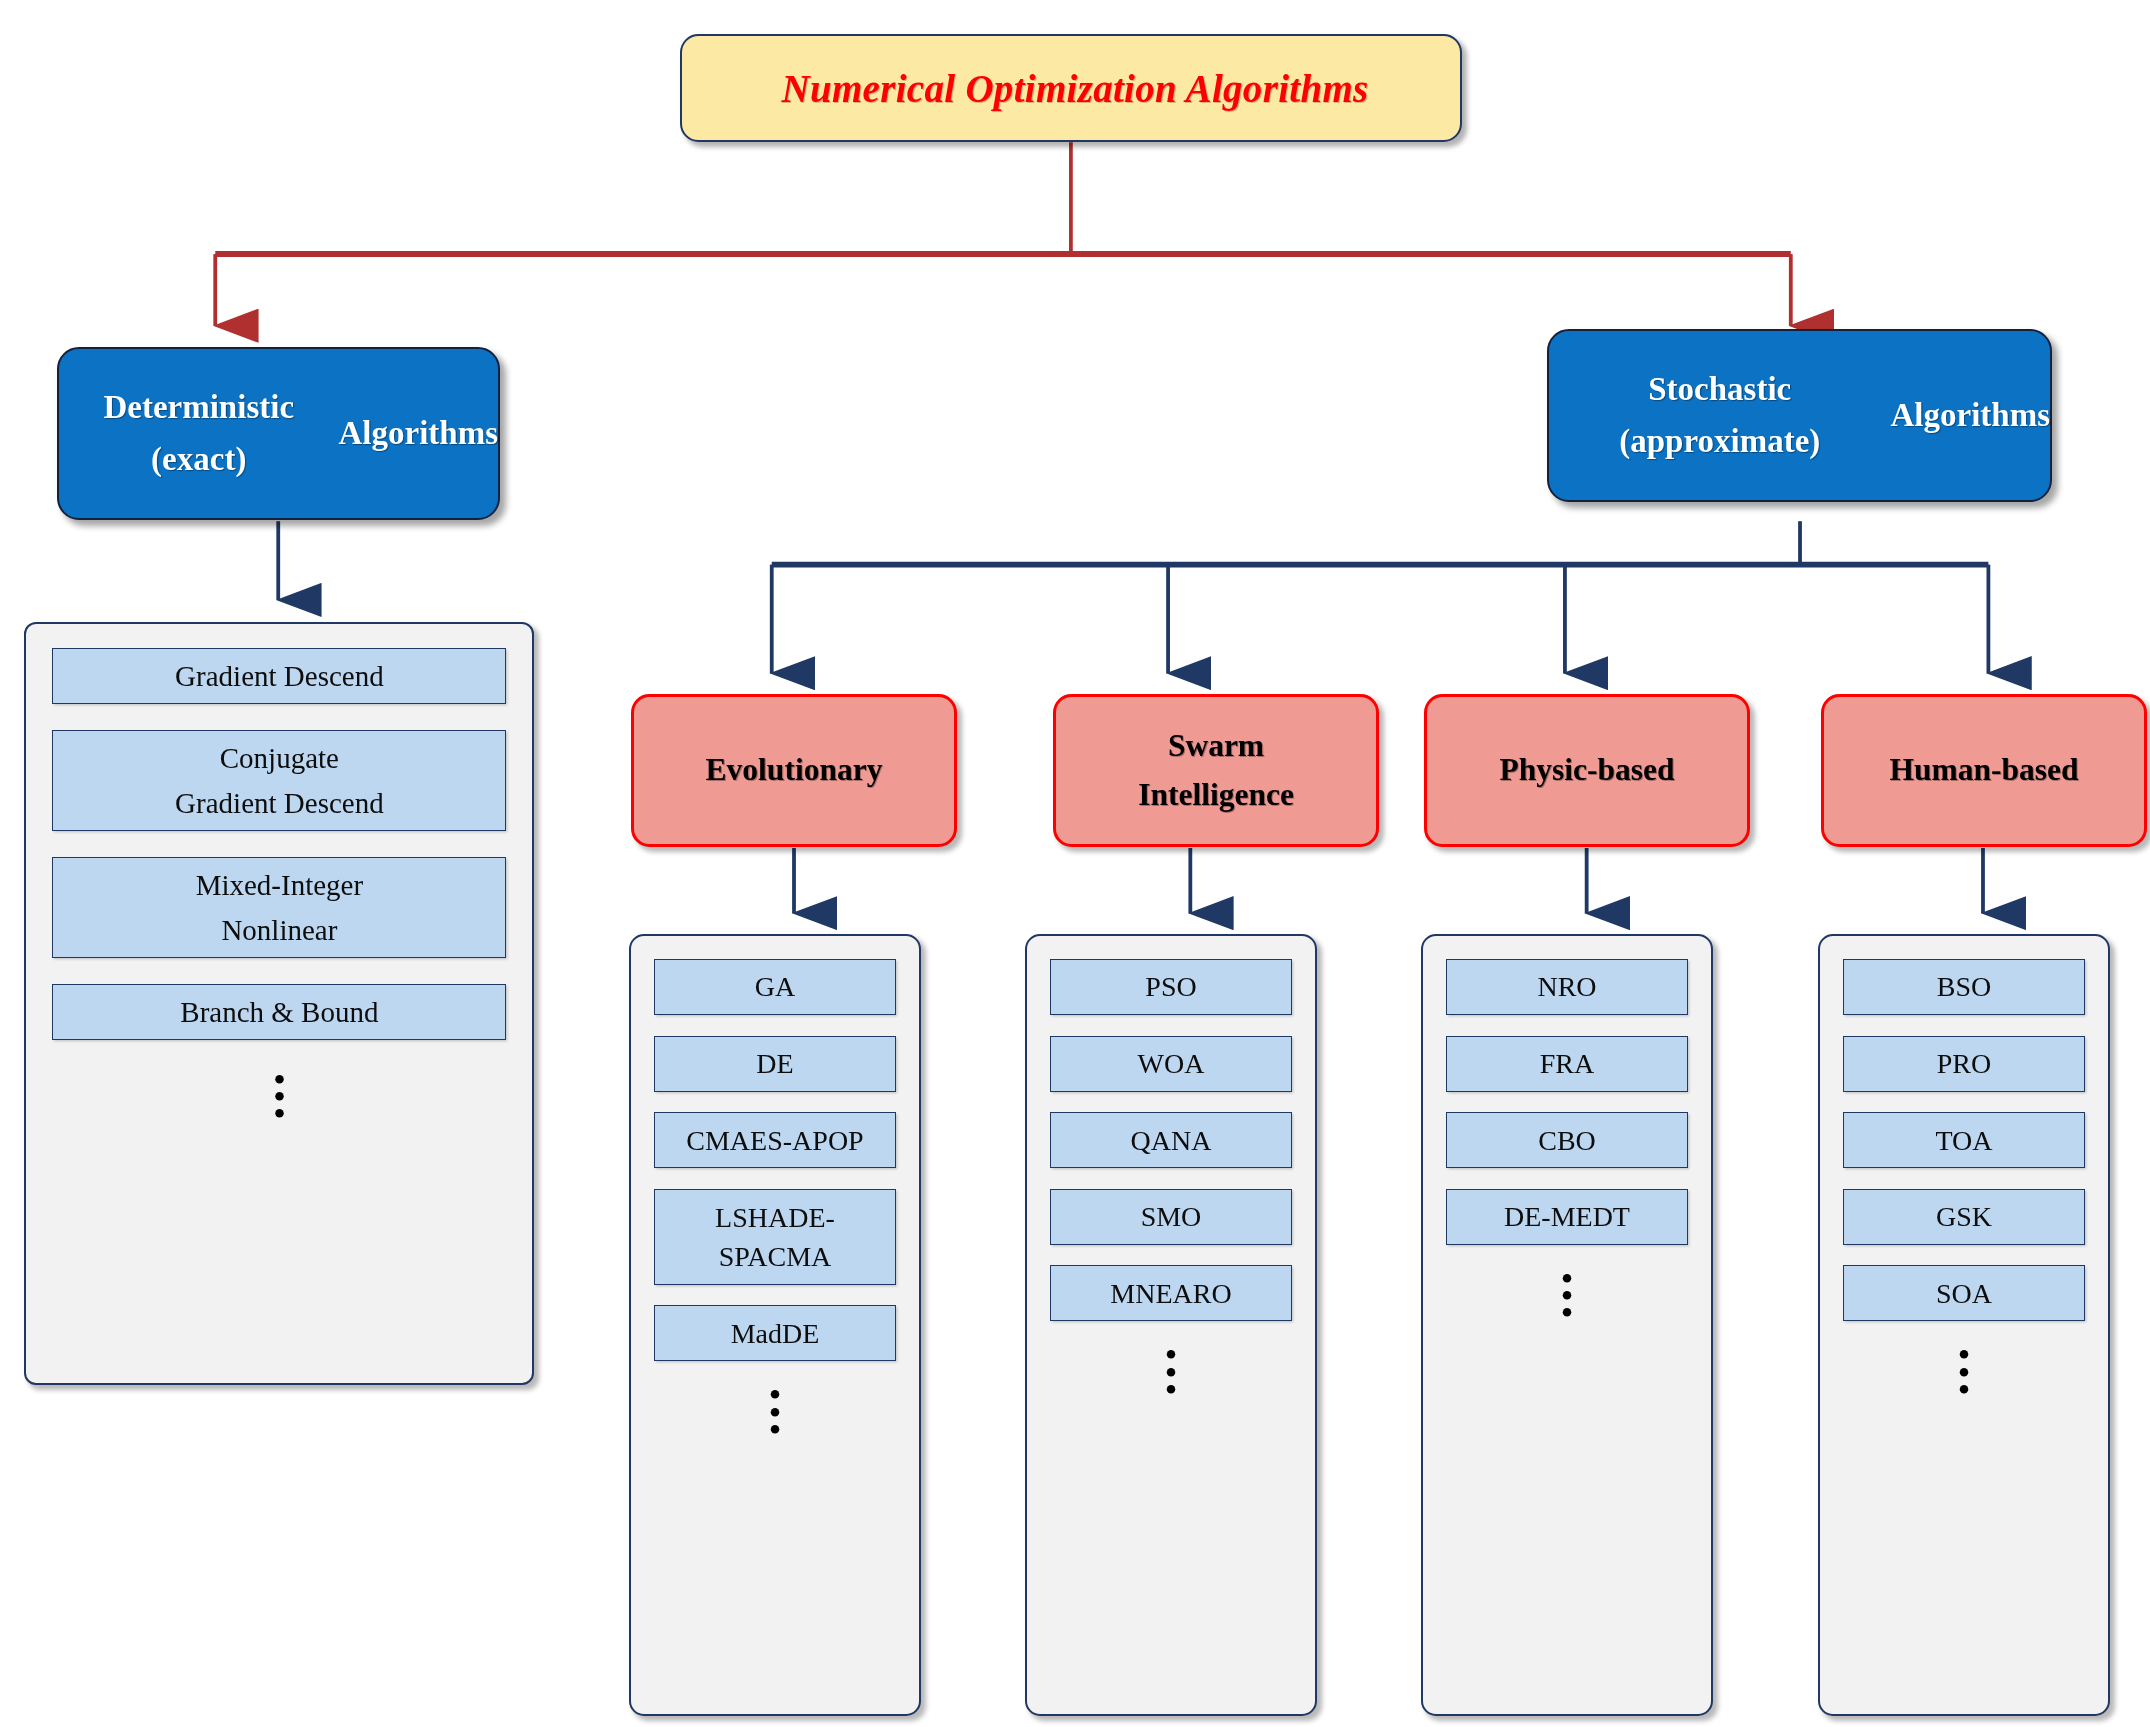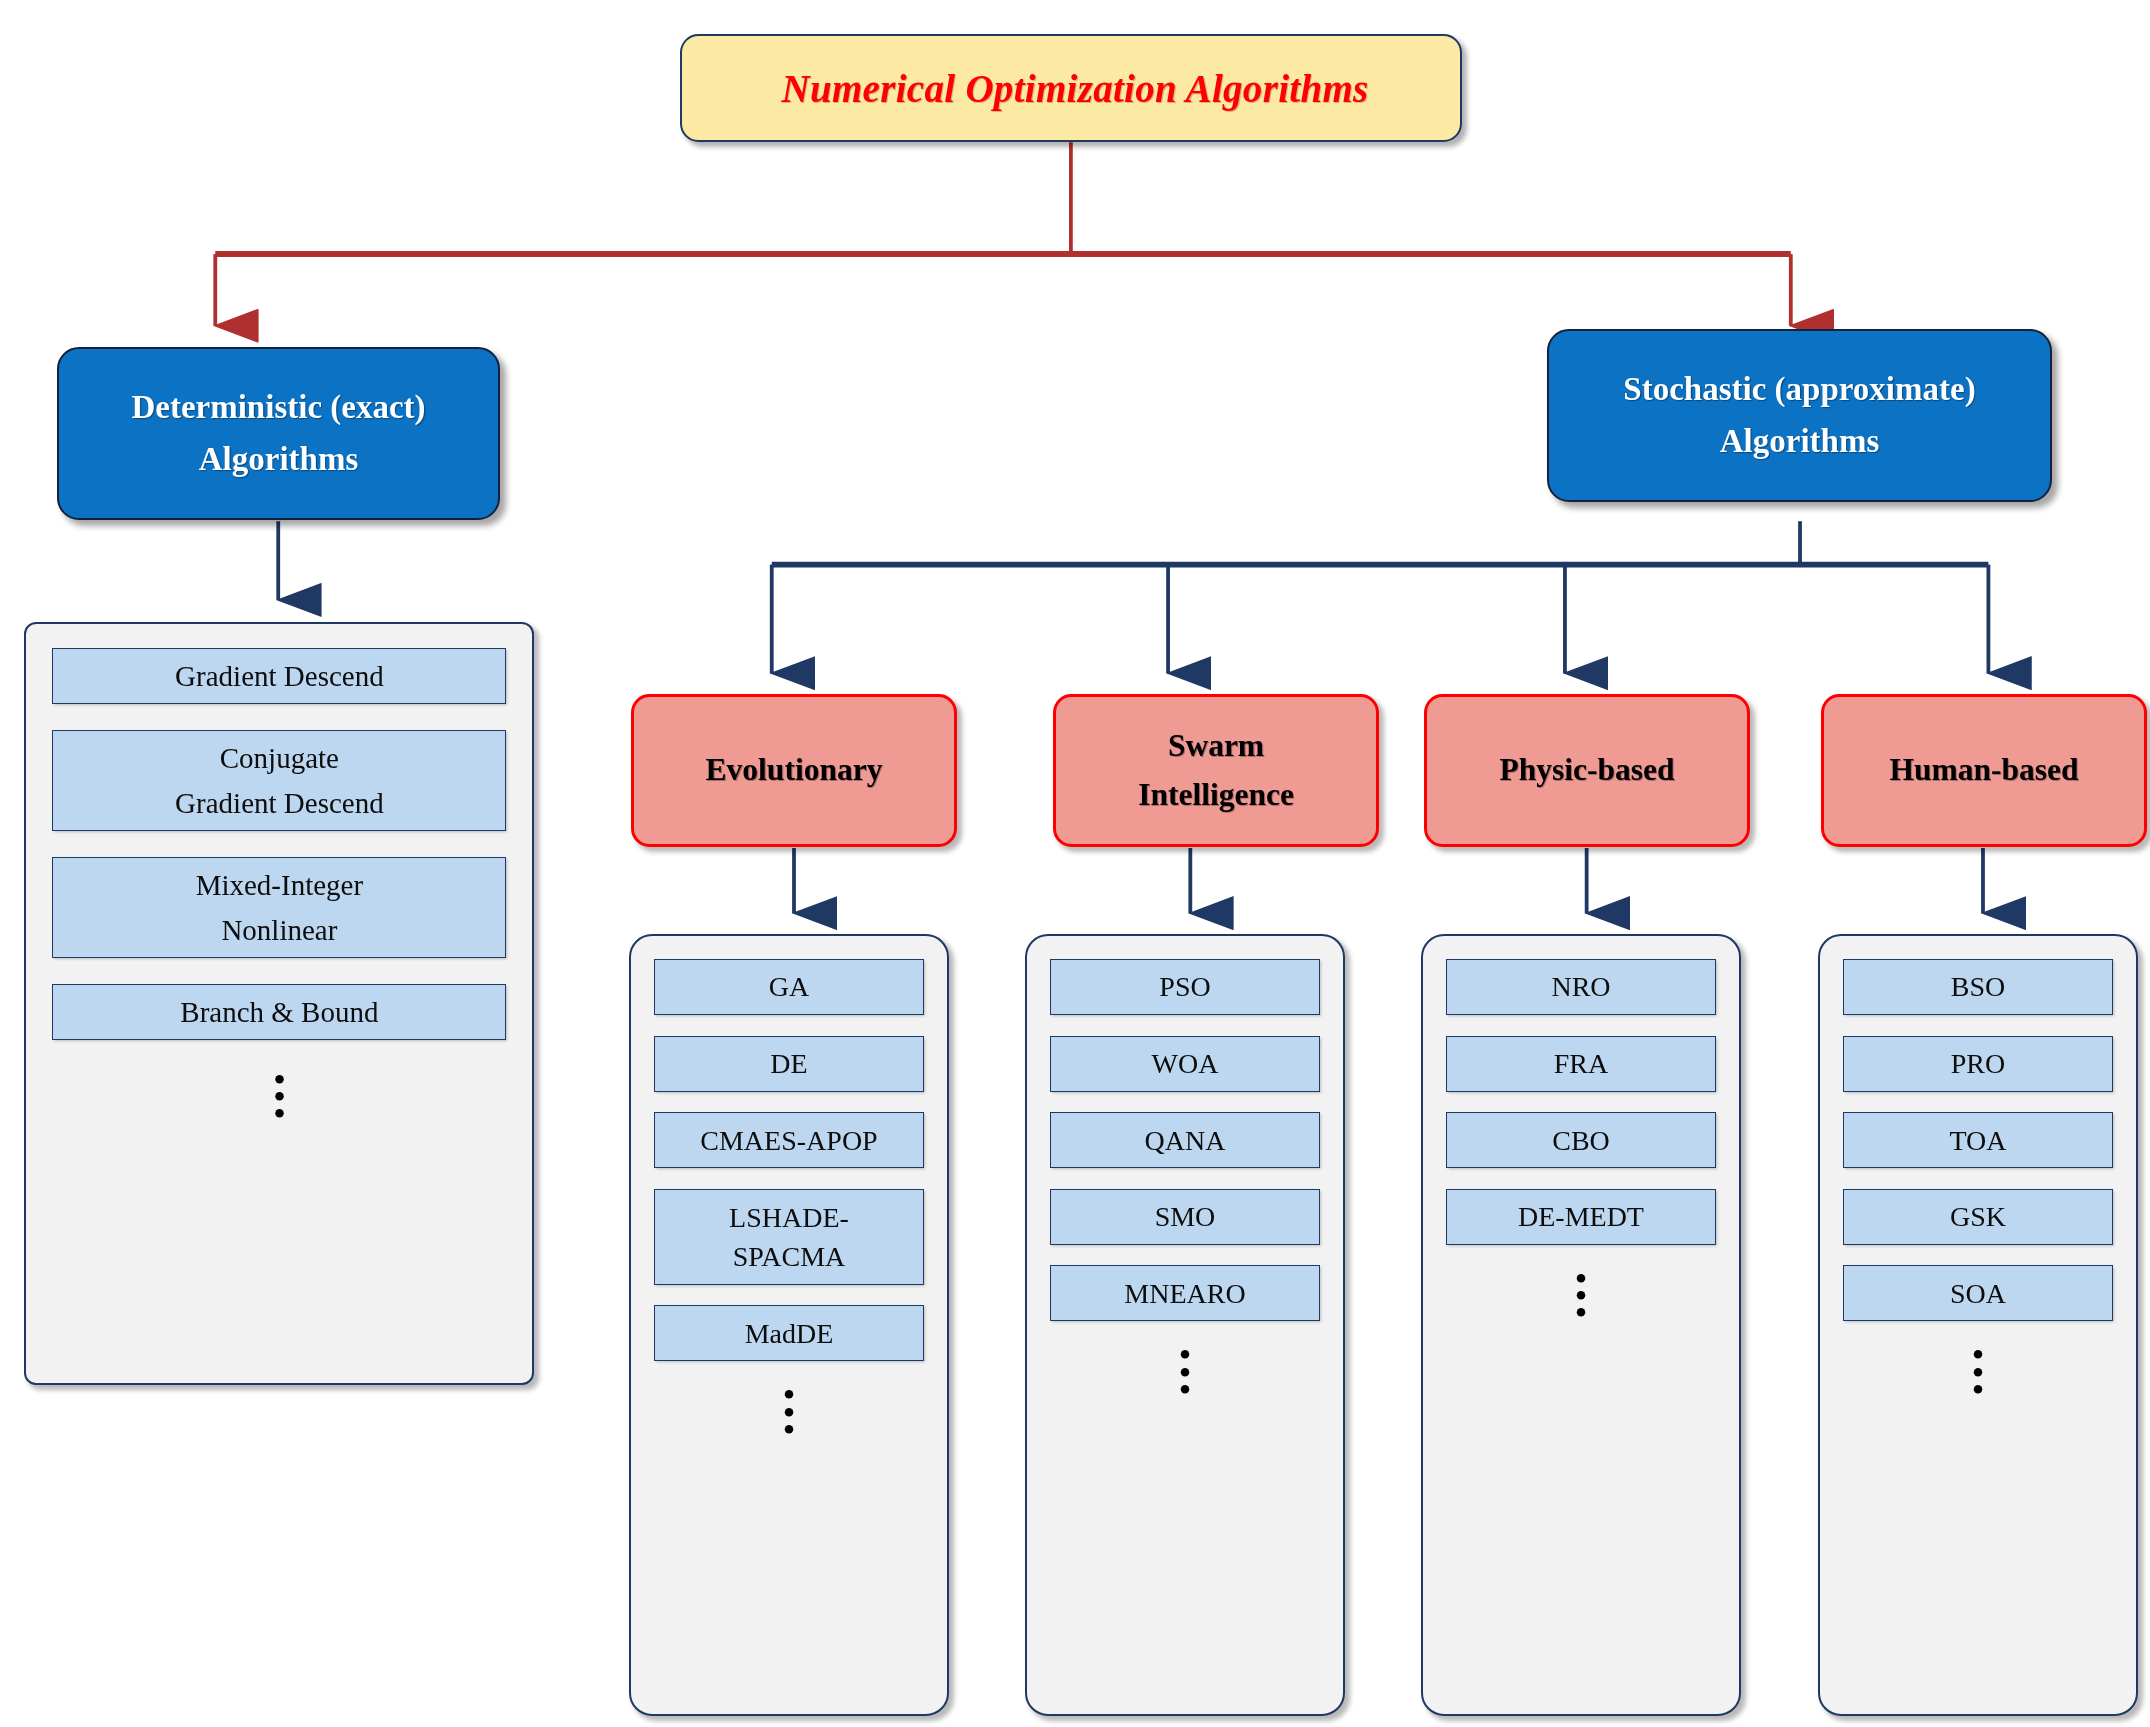--- a/index.html
+++ b/index.html
@@ -53,21 +53,21 @@
   }
 
   
   .branch-box {
     position: absolute;
     background: #0B72C4;
     border: 2.7px solid #14213D;
     border-radius: 22px;
     box-shadow: 5.4px 5.4px 6.5px rgba(0,0,0,0.35);
     display: flex;
-    flex-direction: column;
+    flex-direction: row;
     align-items: center;
     justify-content: center;
     box-sizing: border-box;
     color: #ffffff;
     font-weight: bold;
     font-size: 33px;
     line-height: 1.55;
     text-align: center;
     text-shadow: 1.1px 1.1px 1.1px rgba(0,0,0,0.35);
   }
@@ -114,24 +114,25 @@
     align-items: center;
   }
   #list-deterministic {
     left: 24.4px; top: 622px; width: 510px; height: 763px;
     padding: 24.4px 26px 0 26px;
     justify-content: flex-start;
     border-radius: 12px;
   }
   .algo-col {
     top: 934px;
-    width: 320px;
+    width: 292px;
     height: 782px;
     padding: 23px 23px 2px 23px;
     justify-content: flex-start;
+    border-radius: 15px;
   }
   #list-evolutionary { left: 629px; }
   #list-swarm        { left: 1025px; }
   #list-physic       { left: 1421px; }
   #list-human        { left: 1818px; }
 
   
   .leaf {
     background: #BDD7F0;
     border: 1.6px solid #1F3864;

